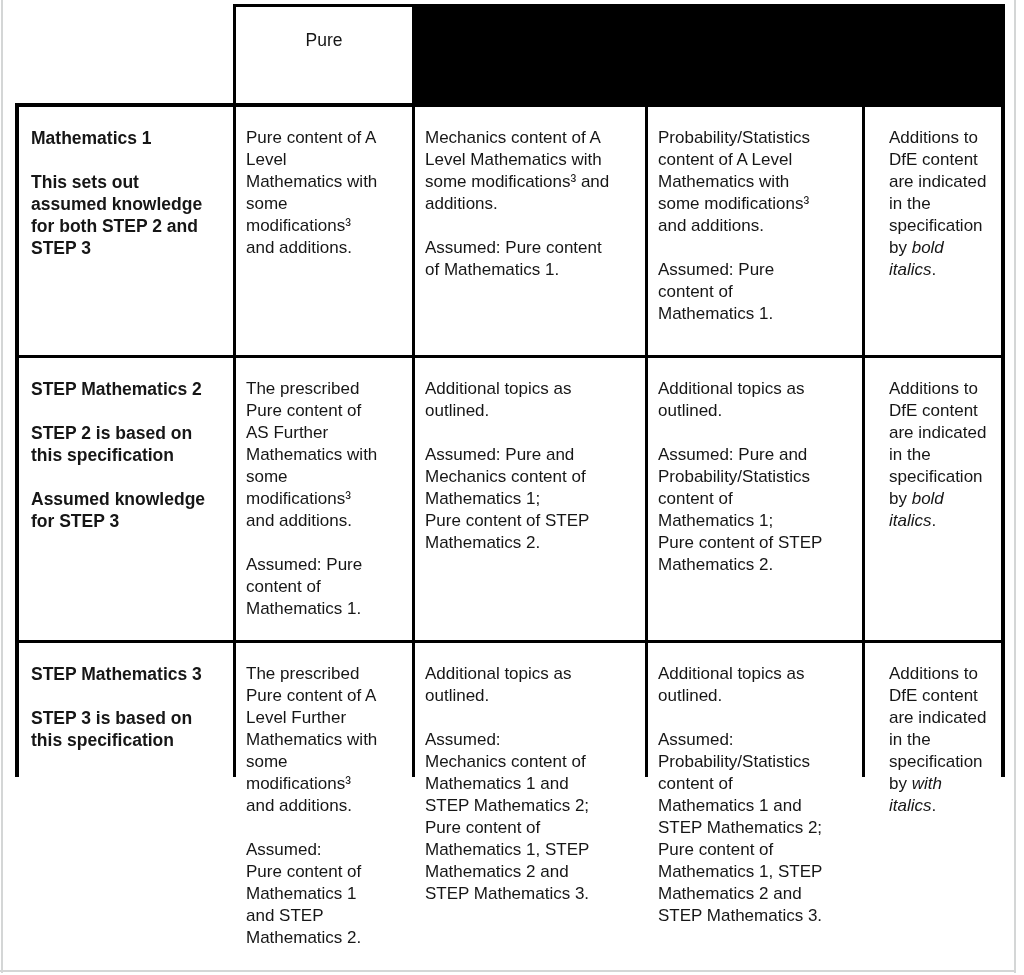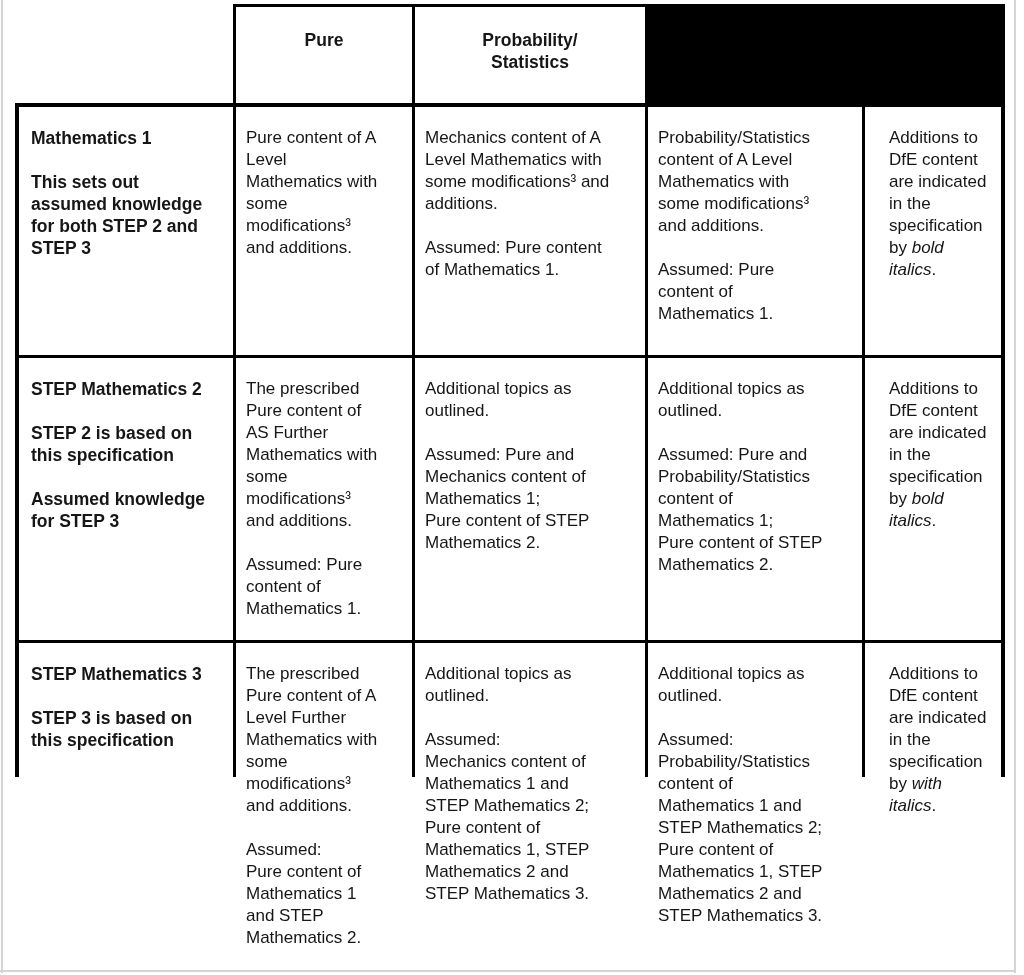--- a/index.html
+++ b/index.html
@@ -28,21 +28,21 @@
     border: 3px solid #000000;
     border-bottom: none;
     display: grid;
     grid-template-columns: 176px 230px 214px 137px;
     column-gap: 3px;
   }
   .th {
     background: #ffffff;
     text-align: center;
     padding-top: 22px;
-    font-weight: bold;
+    font-weight: normal;
     font-size: 17.5px;
     line-height: 22px;
     white-space: pre-line;
   }
 
   
   .tbody {
     position: absolute;
     left: 15px; top: 103px;
     width: 990px; height: 674px;
@@ -74,22 +74,20 @@
 <body>
 
 <div class="page">
 
   <div class="edge edge-left"></div>
   <div class="edge edge-right"></div>
   <div class="edge edge-bottom"></div>
 
   <div class="thead">
     <div class="th">Pure</div>
-    <div class="th">Probability/
-Statistics</div>
   </div>
 
   <div class="tbody">
 
     <div class="td rowlabel">Mathematics 1
 
 This sets out
 assumed knowledge
 for both STEP 2 and
 STEP 3</div>

